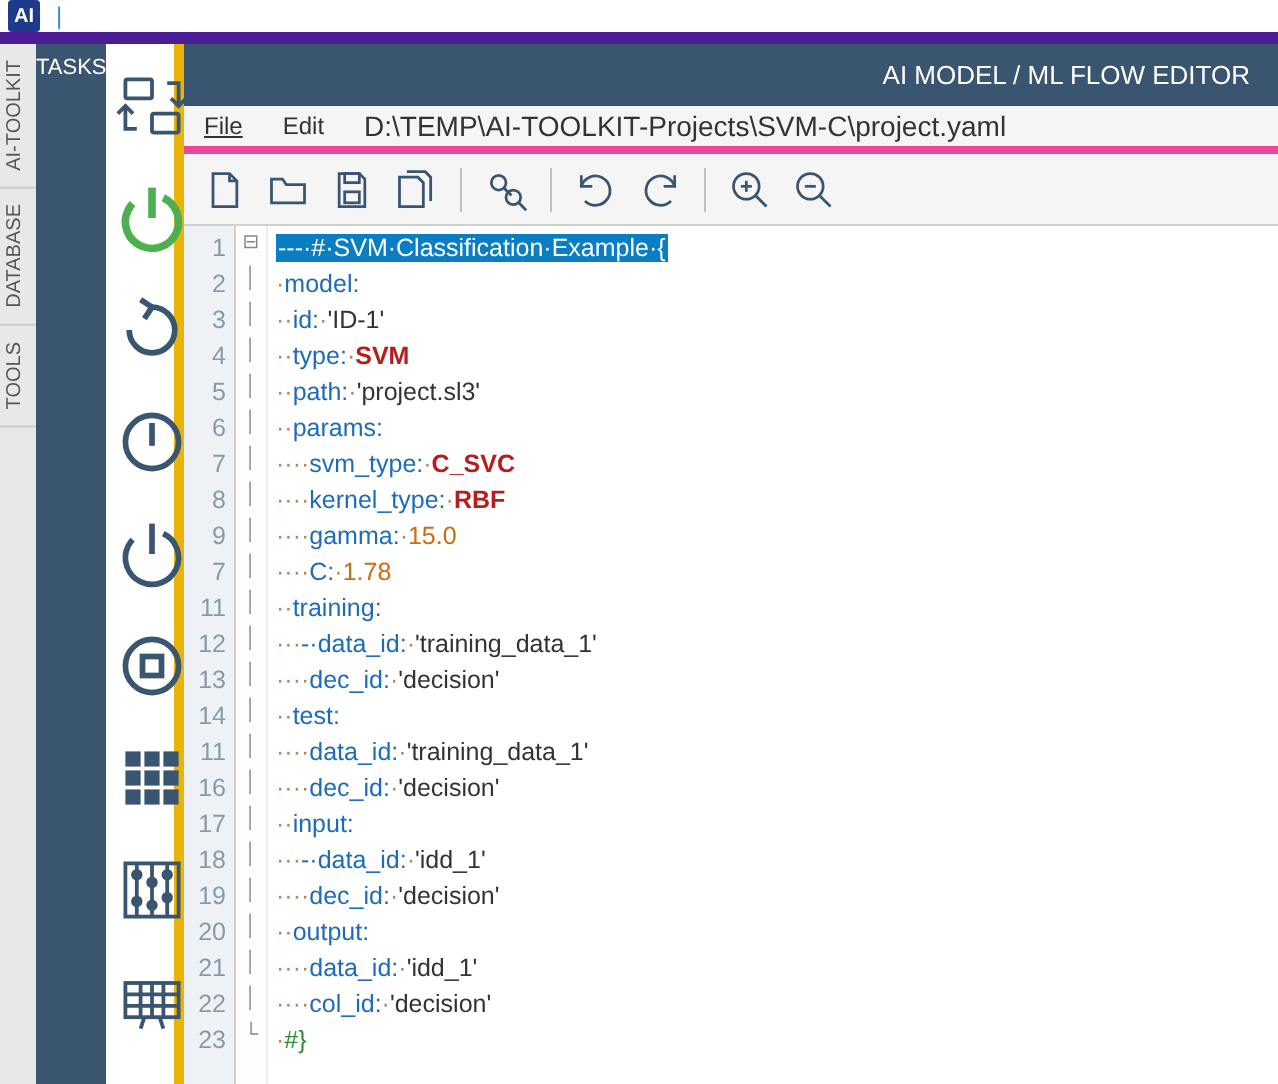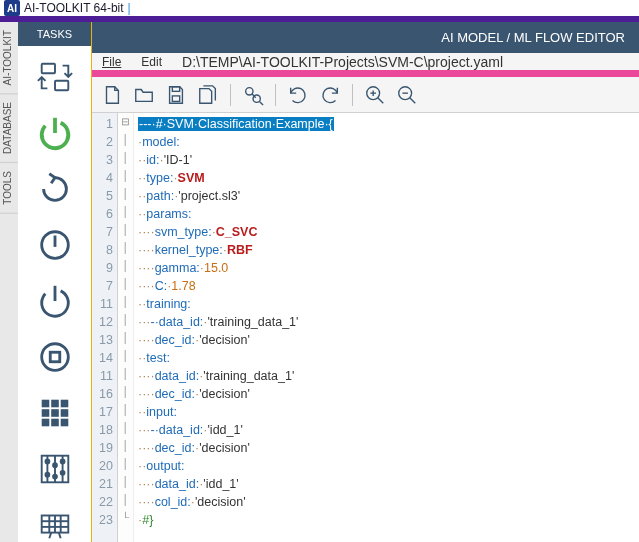--- a/index.html
+++ b/index.html
@@ -7,29 +7,29 @@
 
 .titlebar { height:22px; display:flex; align-items:center; padding:0 4px; background:#fff; border-bottom:6px solid #4c1d95; font-size:12px; color:#1a1a2e; }
 .titlebar .logo { width:16px; height:16px; background:#1e3a8a; color:#fff; font-weight:bold; font-size:10px; display:flex; align-items:center; justify-content:center; margin-right:4px; border-radius:2px; }
 .titlebar .divider { margin:0 4px; color:#3490dc; }
 
 .body-row { display:flex; height:520px; }
 
 .side-tabs { width:18px; background:#e8e8e8; display:flex; flex-direction:column; }
 .side-tab { writing-mode:vertical-rl; transform:rotate(180deg); padding:8px 2px; font-size:10px; color:#555; text-align:center; cursor:pointer; border-top:1px solid #ccc; }
 
-.sidebar { width:74px; background:#fff; border-right:1px solid #eab308; display:flex; flex-direction:column; }
+.sidebar { width:74px; background:#fff; border-right:5px solid #eab308; display:flex; }
 .sidebar-header { background:#3a5570; color:#fff; text-align:center; padding:6px 0; font-size:11px; }
 .sidebar-icons { display:flex; flex-direction:column; align-items:center; padding-top:8px; gap:10px; }
 .sidebar-icon { width:46px; height:46px; display:flex; align-items:center; justify-content:center; cursor:pointer; }
 .sidebar-icon svg { width:38px; height:38px; }
 
 .main { flex:1; display:flex; flex-direction:column; background:#fff; }
 .main-header { background:#3a5570; color:#fff; font-size:13px; text-align:right; padding:8px 14px; }
-.menu-row { display:flex; align-items:center; background:#f5f5f5; border-bottom:7px solid #ec4899; height:24px; }
+.menu-row { display:flex; align-items:center; background:#f5f5f5; border-bottom:4px solid #ec4899; height:24px; }
 .menu-item { padding:4px 10px; font-size:12px; color:#333; cursor:pointer; }
 .menu-item:first-child { text-decoration:underline; }
 .menu-path { padding:4px 10px; font-size:14px; color:#333; }
 .toolbar { display:flex; align-items:center; background:#f5f5f5; border-bottom:1px solid #d0d0d0; height:36px; padding:0 6px; gap:4px; }
 .tool-btn { width:28px; height:28px; display:flex; align-items:center; justify-content:center; cursor:pointer; }
 .tool-btn svg { width:22px; height:22px; stroke:#3a5570; fill:none; stroke-width:1.5; }
 .tool-sep { width:1px; height:22px; background:#c0c0c0; margin:0 4px; }
 
 .editor { flex:1; display:flex; font-family:Consolas,"Courier New",monospace; font-size:12.5px; overflow:hidden; background:#fff; }
 .gutter { width:26px; background:#eef2f6; color:#8a99a8; text-align:right; padding:2px 4px 0 0; line-height:18px; border-right:1px solid #d0d0d0; }
@@ -43,21 +43,20 @@
 .val-orange { color:#c96e12; }
 .val-red { color:#b91c1c;font-weight:bold; }
 .brace { color:#2e8b2e; }
 .hash { color:#2e8b2e; }
 </style>
 </head>
 <body>
 
 <div class="titlebar">
   <div class="logo">AI</div>
-  <span>AI-TOOLKIT 64-bit</span>
   <span class="divider">|</span>
 </div>
 
 <div class="body-row">
   <div class="side-tabs">
     <div class="side-tab">AI-TOOLKIT</div>
     <div class="side-tab">DATABASE</div>
     <div class="side-tab">TOOLS</div>
   </div>
 

